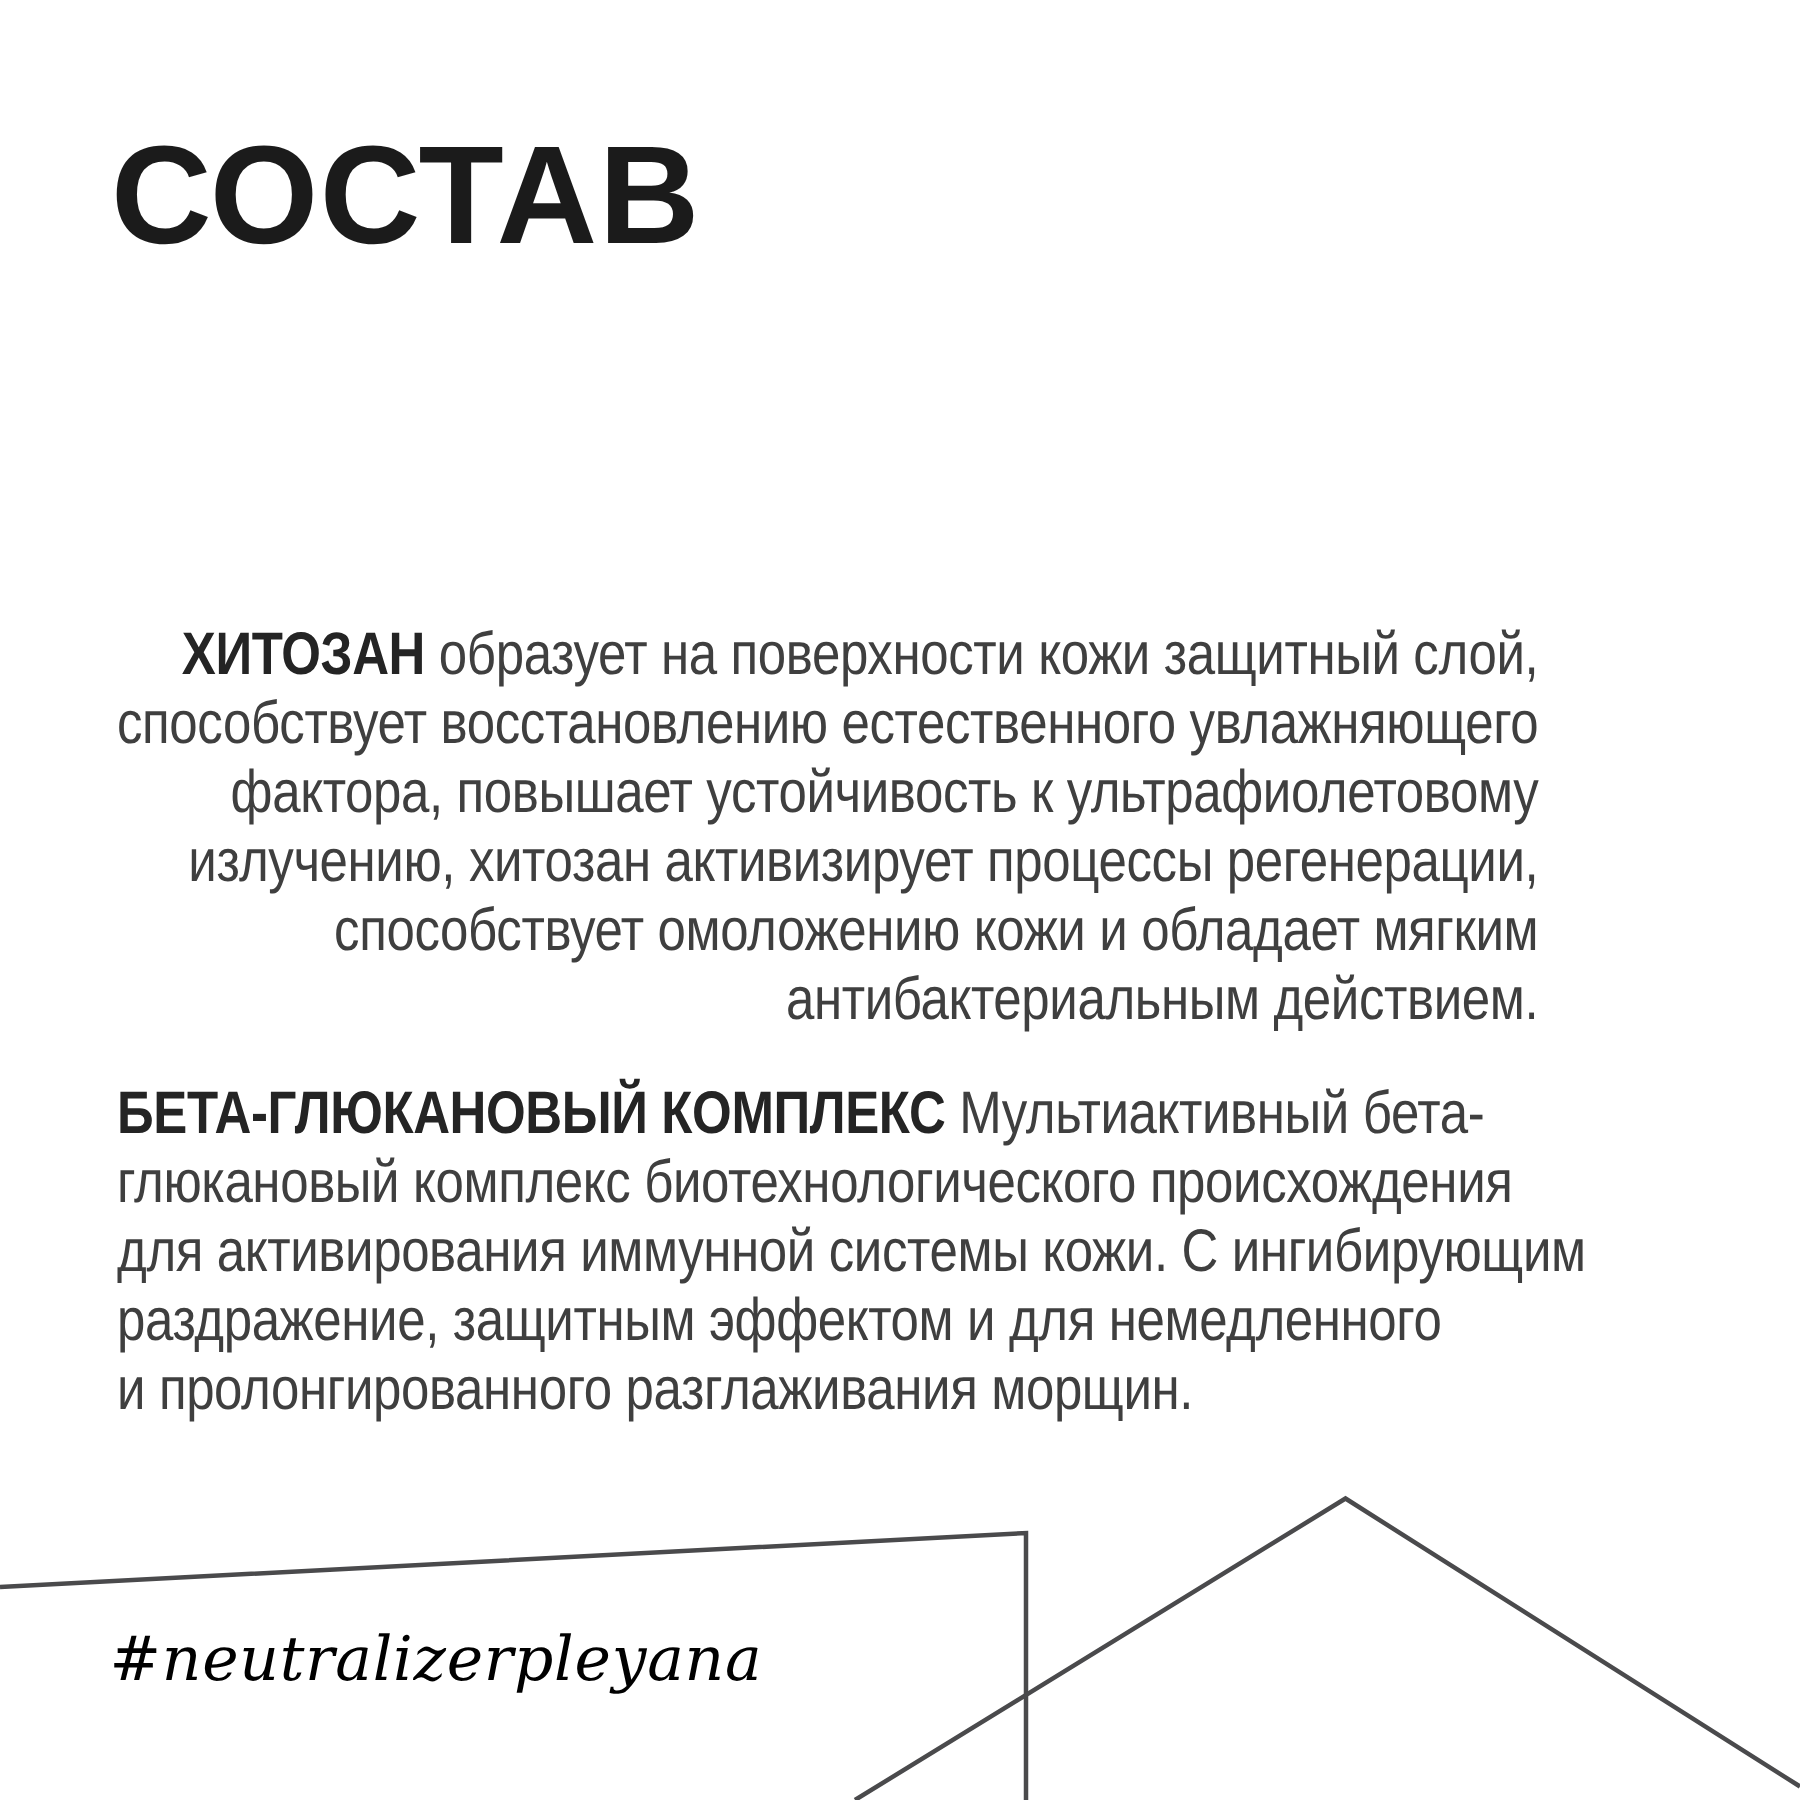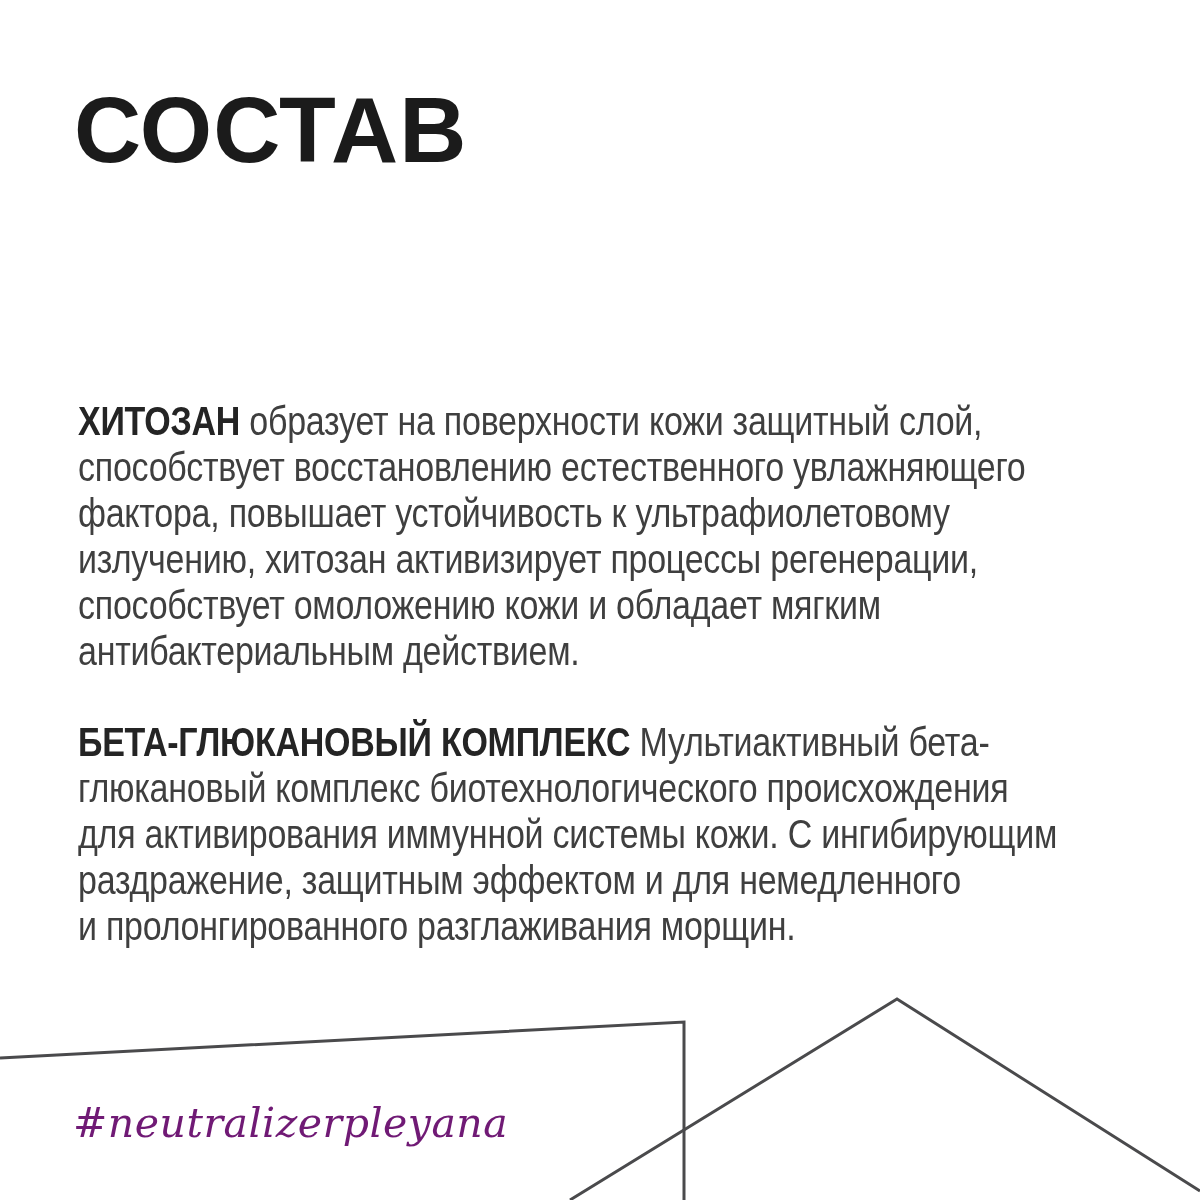--- a/index.html
+++ b/index.html
@@ -39,34 +39,33 @@
     color: #3f3f3f;
     transform: scaleX(0.85);
     transform-origin: 0 0;
     letter-spacing: -0.3px;
   }
   .section .line .head {
     font-weight: 700;
     color: #242424;
   }
   .section-1 { top: 228px; }
-  .section-2 { top: 398px; }
+  .section-2 { top: 413px; text-align: right; }
   .section-3 { top: 719px; }
   .hashtag {
     position: absolute;
     left: 73px;
     top: 1082px;
     font-family: "DejaVu Serif", serif;
     font-style: italic;
     font-size: 41px;
     line-height: 1.2;
-    color: #701a75;
+    color: #000000;
     letter-spacing: 0.5px;
     white-space: nowrap;
-    margin-top: 17px;
   }
   .deco-svg {
     position: absolute;
     left: 0;
     top: 0;
     width: 1200px;
     height: 1200px;
     pointer-events: none;
   }
 </style>

